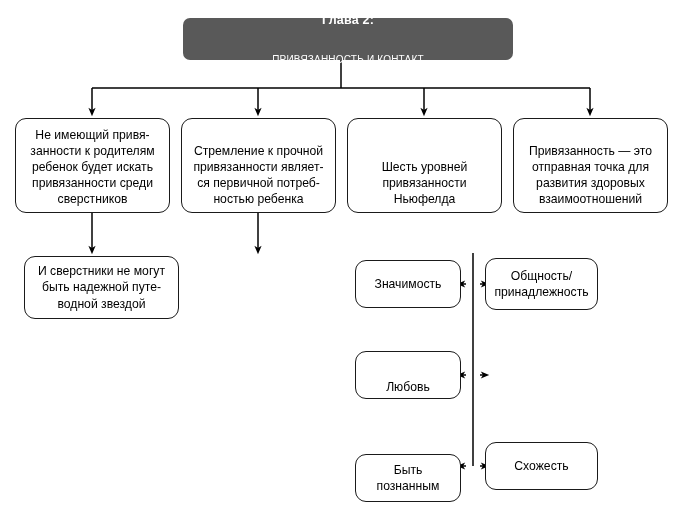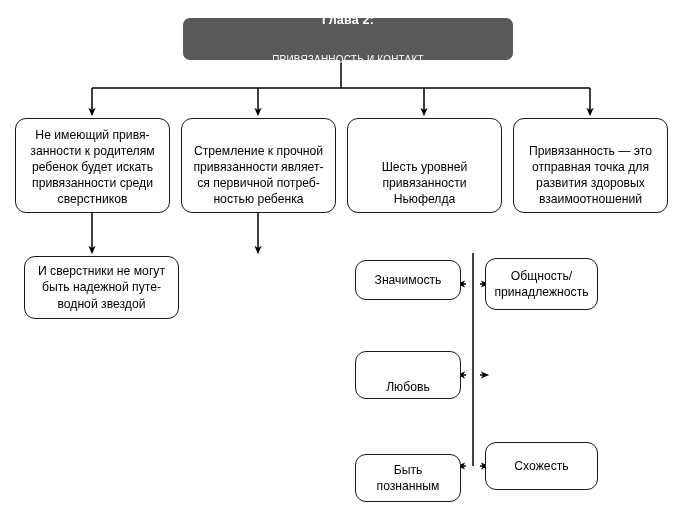--- a/index.html
+++ b/index.html
@@ -148,21 +148,21 @@
 взаимоотношений</div>
   </div>
 
   <div class="node box" style="left:24px; top:256px; width:155px; height:63px;">
     <div class="txt">И сверстники не могут
 быть надежной путе-
 водной звездой</div>
   </div>
 
 
-  <div class="node pair-box" style="left:355px; top:260px; width:106px; height:40px;border-radius:11px;">
+  <div class="node pair-box" style="left:355px; top:260px; width:106px; height:48px;border-radius:11px;">
     <div class="txt">Значимость</div>
   </div>
   <div class="node pair-box" style="left:485px; top:258px; width:113px; height:52px;">
     <div class="txt">Общность/
 принадлежность</div>
   </div>
 
   <div class="node pair-box" style="left:355px; top:351px; width:106px; height:48px;align-items:flex-end;">
     <div class="txt">Любовь</div>
   </div>

